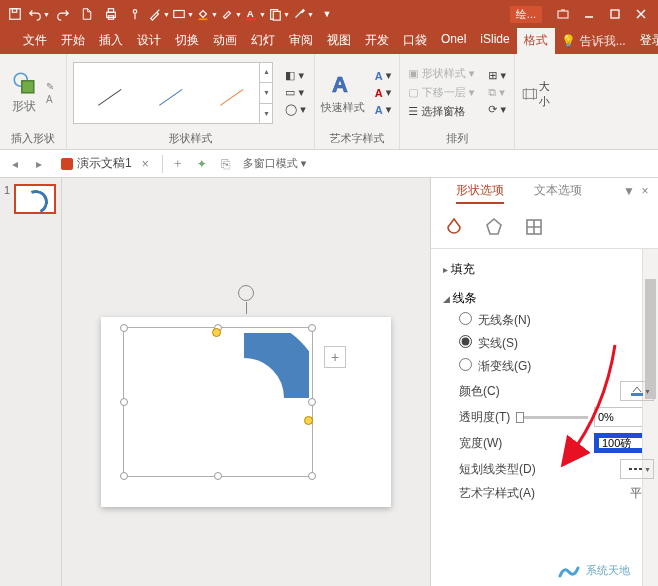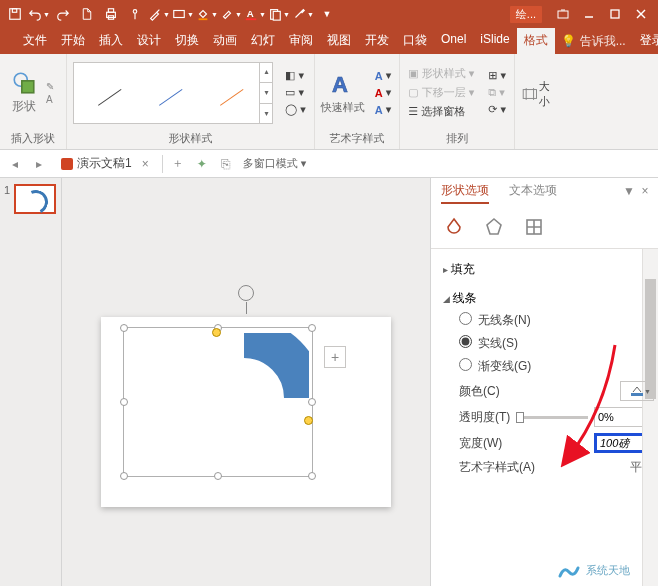--- a/index.html
+++ b/index.html
@@ -66,37 +66,37 @@
 .arc-shape { position:absolute; left:55px; top:5px; width:130px; height:130px; }
 .yellow-h { position:absolute; width:9px; height:9px; background:#ffd24a; border:1px solid #b58b00; border-radius:50%; }
 .plus-box { position:absolute; right:-34px; top:18px; width:22px; height:22px; border:1px solid #c8c6c4; display:flex; align-items:center; justify-content:center; color:#888; font-size:14px; }
 
 
 .pane { position:absolute; top:178px; right:0; bottom:0; width:228px; background:#fff; border-left:1px solid #d4d4d4; display:flex; flex-direction:column; }
 .pane-head { padding:8px 10px 4px; }
 .pane-title { color:#5f5f5f; font-size:16px; }
 .pane-close { position:absolute; right:6px; top:6px; display:flex; gap:2px; color:#888; }
 .pane-close span { width:14px; text-align:center; cursor:pointer; }
-.pane-tabs { display:flex; gap:20px; padding:4px 10px; font-size:12px; }
+.pane-tabs { display:flex; gap:30px; padding:4px 10px; font-size:12px;margin-left:15px; }
 .pane-tabs .pt { color:#888; padding-bottom:3px; cursor:pointer; }
 .pane-tabs .pt.active { color:#b7472a; border-bottom:2px solid #b7472a; }
 .pane-icons { display:flex; gap:18px; padding:8px 12px 10px; border-bottom:1px solid #e1dfdd; }
 .pcat { width:22px; height:22px; display:flex; align-items:center; justify-content:center; }
 .pcat.active svg { stroke:#b7472a; }
 .pane-body { flex:1; overflow:auto; padding:6px 4px 6px 12px; position:relative; }
 .sect { padding:4px 0; }
 .sect-h { font-size:12px; color:#000000; padding:2px 0; cursor:pointer; }
 .sect-h::before { content:"▸ "; color:#666; font-size:10px; }
 .sect.open .sect-h::before { content:"◢ "; font-size:9px; }
 .radio-row { display:flex; align-items:flex-start; gap:6px; padding:3px 0 3px 16px; }
 .radio-row input { accent-color:#444; }
 .prop-row { display:flex; align-items:center; justify-content:space-between; padding:3px 0 3px 16px; gap:6px; }
 .prop-label { font-size:12px; color:#444; }
 .prop-input { width:60px; height:20px; border:1px solid #c8c6c4; font-size:11px; padding:0 3px; text-align:left; }
-.prop-input.hot { border:3px solid #1d4ed8;font-style:italic; }
+.prop-input.hot { border:5px solid #1d4ed8; }
 .mini-swatch { width:34px; height:20px; border:1px solid #c8c6c4; display:flex; align-items:center; justify-content:center; position:relative; }
 .mini-swatch::after { content:"▼"; font-size:7px; position:absolute; right:2px; color:#666; }
 .mini-combo { width:34px; height:20px; border:1px solid #c8c6c4; display:flex; align-items:center; justify-content:center; position:relative; }
 .mini-combo svg { width:18px; height:10px; }
 .mini-combo::after { content:"▼"; font-size:7px; position:absolute; right:2px; color:#666; }
 .scrollbar { position:absolute; right:0; top:0; bottom:0; width:16px; background:#f3f2f1; border-left:1px solid #e1dfdd; }
 .scrollbar .thumb { position:absolute; left:2px; right:2px; top:30px; height:120px; background:#c8c6c4; }
 
 
 .red-arrow { position:absolute; pointer-events:none; }
@@ -449,20 +449,28 @@
         </div>
         <input class="prop-input" value="0%" style="">
       </div>
 
       <div class="prop-row">
         <span class="prop-label">宽度(W)</span>
         <input class="prop-input hot" value="100磅" style="">
       </div>
 
 
+      <div class="prop-row">
+        <span class="prop-label">短划线类型(D)</span>
+        <div class="mini-combo">
+            <svg viewBox="0 0 18 10">
+              <line x1="1" y1="5" x2="15" y2="5" stroke="#444" stroke-width="2" stroke-dasharray="3 2"></line>
+            </svg>
+          </div>
+      </div>
 
       <div class="prop-row">
         <span class="prop-label">艺术字样式(A)</span>
         <span class="prop-label" style="color:#666">平面</span>
       </div>
     </div>
   </div>
 </div>
 
 <svg class="red-arrow" style="left:550px;top:340px" width="80" height="130" viewBox="0 0 80 130">

